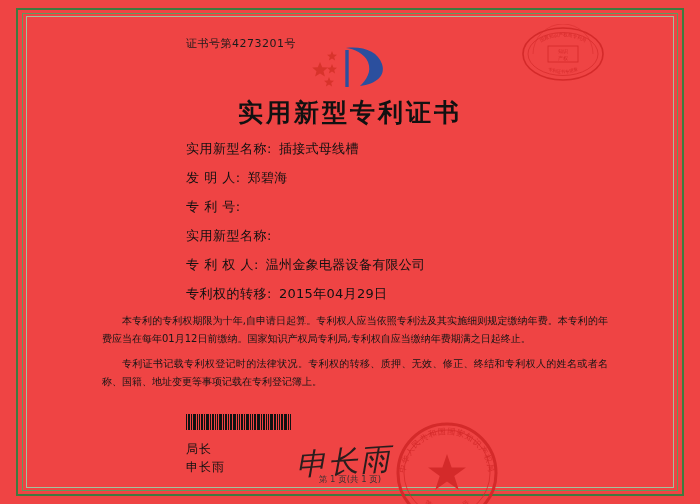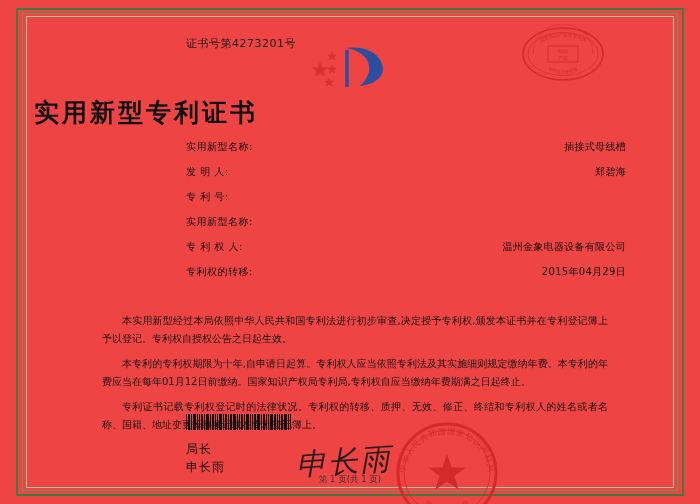--- a/index.html
+++ b/index.html
@@ -82,40 +82,39 @@
     top: 20px;
     height: 52px;
     text-align: center;
   }
   .logo svg { display: inline-block; }
   .main-title {
     position: absolute;
     left: 0;
     right: 0;
     top: 74px;
-    text-align: left;
+    text-align: center;
     font-size: 25px;
     font-weight: bold;
     letter-spacing: 3px;
     color: #111;
     font-family: "DejaVu Sans", "Liberation Sans", sans-serif;
   }
   .fields {
     position: absolute;
     left: 152px;
     top: 118px;
     right: 40px;
   }
   .field-row {
     display: flex;
     align-items: baseline;
     margin-bottom: 11px;
-    font-size: 10px;
+    font-size: 13px;
     color: #111;
-    justify-content: space-between;
   }
   .field-label {
     white-space: nowrap;
     letter-spacing: 0.5px;
   }
   .field-value {
     margin-left: 7px;
     letter-spacing: 0.3px;
   }
   .body-text {
@@ -257,21 +256,20 @@
         <span class="field-label">专 利 权 人:</span>
         <span class="field-value">温州金象电器设备有限公司</span>
       </div>
       <div class="field-row">
         <span class="field-label">专利权的转移:</span>
         <span class="field-value">2015年04月29日</span>
       </div>
     </div>
 
     <div class="body-text">
-      <p>本实用新型经过本局依照中华人民共和国专利法进行初步审查,决定授予专利权,颁发本证书并在专利登记簿上予以登记。专利权自授权公告之日起生效。</p>
       <p>本专利的专利权期限为十年,自申请日起算。专利权人应当依照专利法及其实施细则规定缴纳年费。本专利的年费应当在每年01月12日前缴纳。国家知识产权局专利局,专利权自应当缴纳年费期满之日起终止。</p>
       <p>专利证书记载专利权登记时的法律状况。专利权的转移、质押、无效、修正、终结和专利权人的姓名或者名称、国籍、地址变更等事项记载在专利登记簿上。</p>
     </div>
 
     <div class="barcode">
       <i></i><i class="w"></i><i></i><i class="x"></i><i></i><i></i><i class="w"></i><i></i><i class="x"></i><i></i><i class="w"></i><i></i><i></i><i class="x"></i><i></i><i class="w"></i><i></i><i class="w"></i><i class="x"></i><i></i><i></i><i class="w"></i><i></i><i class="x"></i><i></i><i></i><i class="w"></i><i class="x"></i><i></i><i class="w"></i><i></i><i></i><i class="x"></i><i class="w"></i><i></i><i></i><i class="w"></i><i class="x"></i><i></i><i></i>
     </div>
 
     <div class="sign-block">
       <div>局长</div>

